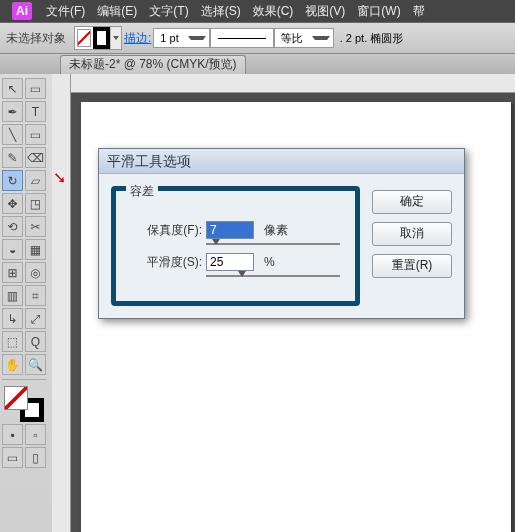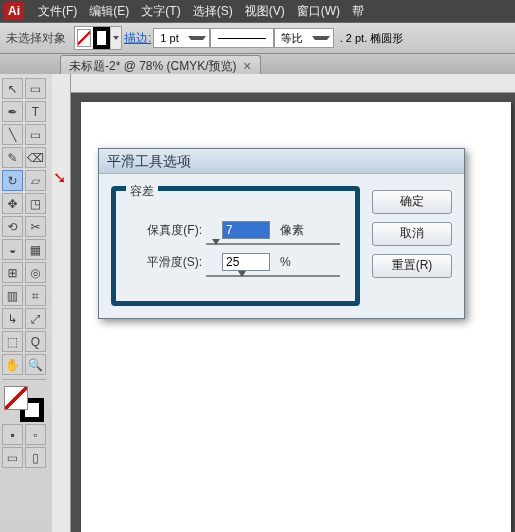--- a/index.html
+++ b/index.html
@@ -1,36 +1,36 @@
 <!DOCTYPE html>
 <html><head>
 <meta charset="utf-8">
 <style>
   body{margin:0;font-family:"Microsoft YaHei",SimSun,sans-serif;font-size:12px;background:#4a4a4a;color:#000;overflow:hidden;width:515px;height:532px;}
   .menubar{height:22px;background:#454545;color:#eaeaea;display:flex;align-items:center;padding:0 4px;}
-  .menubar .logo{width:20px;height:18px;background:#b91c1c;color:#fff;text-align:center;line-height:18px;font-weight:bold;margin-right:8px;border-radius:2px;}
+  .menubar .logo{width:20px;height:18px;background:#d946ef;color:#fff;text-align:center;line-height:18px;font-weight:bold;margin-right:8px;border-radius:2px;margin-left:8px;}
   .menubar .item{padding:0 6px;line-height:22px;}
   .optbar{height:30px;background:linear-gradient(#dcdcdc,#c5c5c5);border-top:1px solid #666;border-bottom:1px solid #888;display:flex;align-items:center;padding:0 6px;}
   .optbar .noSel{color:#444;padding-right:8px;}
   .swatch{display:inline-flex;width:46px;height:22px;border:1px solid #999;background:#ececec;}
   .swHalf{flex:1;position:relative;}
   .swFill{background:#fff;}
   .swFill::after{content:"";position:absolute;inset:2px;border:1px solid #999;background:linear-gradient(135deg,transparent 45%,red 45%,red 55%,transparent 55%);}
   .swStroke{background:#000;}
   .swStroke::after{content:"";position:absolute;inset:4px;background:#fff;}
   .swDrop{width:10px;background:#ececec;border-left:1px solid #bbb;display:flex;align-items:center;justify-content:center;}
   .tri{border-left:3px solid transparent;border-right:3px solid transparent;border-top:4px solid #555;}
   .blueLink{color:#0a5fd6;text-decoration:underline;padding:0 2px;}
   .combo{display:inline-flex;align-items:center;border:1px solid #999;height:18px;background:#fff;justify-content:center;}
   .combo span{padding:0 6px;}
   .combo .tri{margin:0 3px;}
   .strokePrev{width:62px;height:18px;border:1px solid #999;background:#fff;display:flex;align-items:center;justify-content:center;}
   .strokePrev .ln{width:48px;height:1px;background:#000;}
   .tabbar{height:22px;background:linear-gradient(#c8c8c8,#b0b0b0);border-bottom:1px solid #888;display:flex;align-items:flex-end;padding-left:60px;}
-  .tab{height:20px;background:linear-gradient(#d9d9d9,#c4c4c4);border:1px solid #8a8a8a;border-bottom:none;border-radius:3px 3px 0 0;padding:0 8px;display:flex;align-items:center;gap:6px;color:#333;}
+  .tab{height:20px;background:linear-gradient(#d9d9d9,#c4c4c4);border:1px solid #8a8a8a;border-bottom:none;border-radius:3px 3px 0 0;padding:0 8px;display:flex;align-items:center;gap:6px;color:#333;flex-direction:column;}
   .tab .x{font-family:Arial;font-size:11px;color:#666;}
   .toolCol{position:absolute;left:0;top:74px;width:50px;background:linear-gradient(#dcdcdc,#cfcfcf);height:458px;border-right:1px solid #888;display:flex;flex-wrap:wrap;align-content:flex-start;padding:4px 2px;gap:2px;}
   .tbtn{width:21px;height:21px;background:#d4d4d4;border:1px solid #a8a8a8;box-sizing:border-box;display:flex;align-items:center;justify-content:center;color:#444;font-size:12px;font-family:Arial;}
   .tbtn.sel{background:#a8c8ef;border-color:#5b89c2;}
   .tSpacer{width:44px;height:1px;background:#aaa;margin:2px 0;}
   .fillStroke{width:44px;height:36px;position:relative;margin-top:2px;}
   .fsBack{position:absolute;right:2px;bottom:0;width:22px;height:22px;background:#000;border:1px solid #000;}
   .fsBack::after{content:"";position:absolute;inset:4px;background:#fff;}
   .fsFront{position:absolute;left:2px;top:0;width:22px;height:22px;background:#fff;border:1px solid #888;}
   .fsFront::after{content:"";position:absolute;inset:0;background:linear-gradient(135deg,transparent 45%,#e00 45%,#e00 55%,transparent 55%);}
@@ -39,39 +39,40 @@
   .cWrap{flex:1;position:relative;background:#4e4e4e;}
   .ruleH{height:18px;background:#e8e8e8;border-bottom:1px solid #999;}
   .artboard{position:absolute;left:10px;top:28px;width:430px;height:430px;background:#fff;box-shadow:2px 2px 4px rgba(0,0,0,.4);}
   .redArrow{position:absolute;left:53px;top:168px;color:#d00;font-size:16px;pointer-events:none;}
   .dialog{position:absolute;left:98px;top:148px;width:365px;background:#eaf0f4;border:1px solid #6b7b8a;box-shadow:3px 3px 8px rgba(0,0,0,.45);}
   .dTitle{height:24px;background:linear-gradient(#dfe9f3,#c0d0e0);border-bottom:1px solid #a8b5c3;padding:0 8px;line-height:24px;color:#2b3b4c;font-size:14px;}
   .dBody{display:flex;padding:12px;gap:12px;}
   .grp{flex:1;border:5px solid #0c4a6e;border-radius:4px;position:relative;padding:22px 14px 18px;}
   .grp .legend{position:absolute;top:-8px;left:10px;background:#eaf0f4;padding:0 4px;color:#333;}
   .row{display:flex;align-items:center;margin:8px 0 2px;}
-  .row label{width:72px;text-align:right;margin-right:20px;color:#333;}
+  .row label{width:72px;text-align:right;margin-right:4px;color:#333;}
   .row input{width:40px;height:16px;border:1px solid #7a8a9a;padding:0 3px;font-size:12px;}
   .row .unit{margin-left:10px;color:#333;}
   .sliderBar{height:2px;background:#888;margin:4px 0 6px 76px;width:134px;position:relative;}
   .sliderBar .hnd{position:absolute;top:-4px;left:0;width:0;height:0;border-left:4px solid transparent;border-right:4px solid transparent;border-top:6px solid #555;}
   .btns{width:80px;display:flex;flex-direction:column;gap:8px;padding-top:4px;}
   .btn{height:22px;border:1px solid #8a97a4;background:linear-gradient(#fdfdfd,#e1e6eb);border-radius:3px;text-align:center;line-height:20px;color:#222;}
   .combo.small span{font-size:11px;}
   input.selTxt{background:#3673d1;color:#fff;}
 </style>
 </head>
 <body>
 
 <div class="menubar">
   <div class="logo">Ai</div>
   <div class="item">文件(F)</div>
   <div class="item">编辑(E)</div>
   <div class="item">文字(T)</div>
   <div class="item">选择(S)</div>
+  <div class="item">效果(C)</div>
   <div class="item">视图(V)</div>
   <div class="item">窗口(W)</div>
   <div class="item">帮</div>
 </div>
 
 <div class="optbar">
   <span class="noSel">未选择对象</span>
   <span class="swatch">
     <span class="swHalf swFill"></span>
     <span class="swHalf swStroke"></span>

